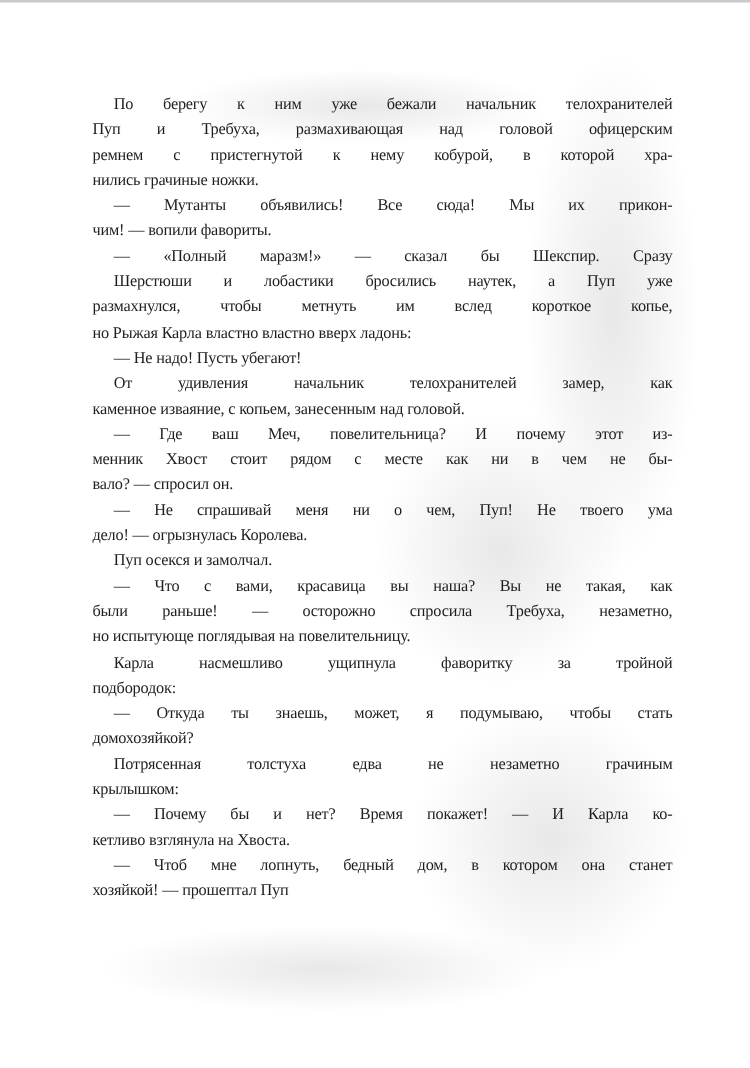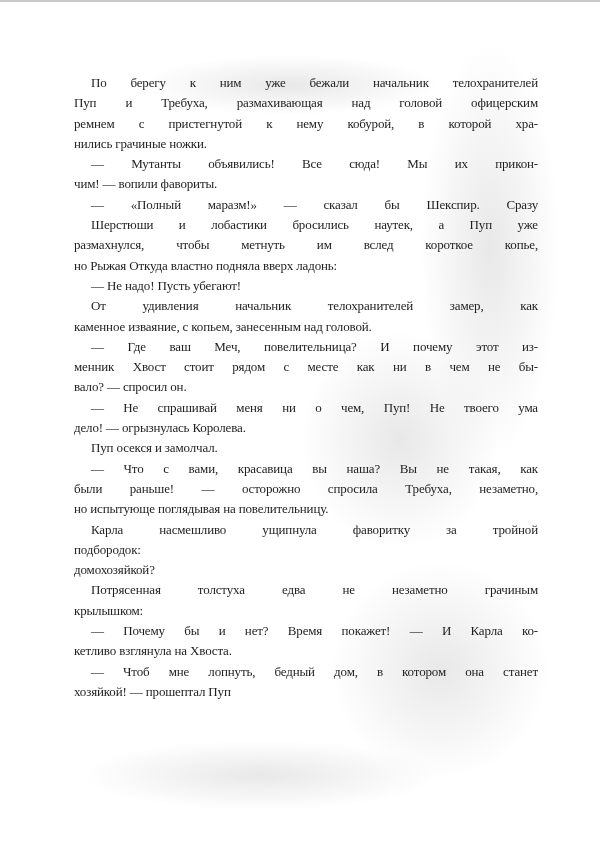--- a/index.html
+++ b/index.html
@@ -42,35 +42,36 @@
 <div class="page-text" id="page-text">
   <div class="line indent">По берегу к ним уже бежали начальник телохранителей</div>
   <div class="line">Пуп и Требуха, размахивающая над головой офицерским</div>
   <div class="line">ремнем с пристегнутой к нему кобурой, в которой хра-</div>
   <div class="line last">нились грачиные ножки.</div>
   <div class="line indent">— Мутанты объявились! Все сюда! Мы их прикон-</div>
   <div class="line last">чим! — вопили фавориты.</div>
   <div class="line indent">— «Полный маразм!» — сказал бы Шекспир. Сразу</div>
   <div class="line indent">Шерстюши и лобастики бросились наутек, а Пуп уже</div>
   <div class="line">размахнулся, чтобы метнуть им вслед короткое копье,</div>
-  <div class="line last">но Рыжая Откуда властно подняла вверх ладонь:</div>
+  <div class="line last">но Рыжая Карла властно властно вверх ладонь:</div>
   <div class="line indent last">— Не надо! Пусть убегают!</div>
   <div class="line indent">От удивления начальник телохранителей замер, как</div>
   <div class="line last">каменное изваяние, с копьем, занесенным над головой.</div>
   <div class="line indent">— Где ваш Меч, повелительница? И почему этот из-</div>
   <div class="line">менник Хвост стоит рядом с месте как ни в чем не бы-</div>
   <div class="line last">вало? — спросил он.</div>
   <div class="line indent">— Не спрашивай меня ни о чем, Пуп! Не твоего ума</div>
   <div class="line last">дело! — огрызнулась Королева.</div>
   <div class="line indent last">Пуп осекся и замолчал.</div>
   <div class="line indent">— Что с вами, красавица вы наша? Вы не такая, как</div>
   <div class="line">были раньше! — осторожно спросила Требуха, незаметно,</div>
   <div class="line last">но испытующе поглядывая на повелительницу.</div>
   <div class="line indent">Карла насмешливо ущипнула фаворитку за тройной</div>
   <div class="line last">подбородок:</div>
+  <div class="line indent">— Откуда ты знаешь, может, я подумываю, чтобы стать</div>
   <div class="line last">домохозяйкой?</div>
   <div class="line indent">Потрясенная толстуха едва не незаметно грачиным</div>
   <div class="line last">крылышком:</div>
   <div class="line indent">— Почему бы и нет? Время покажет! — И Карла ко-</div>
   <div class="line last">кетливо взглянула на Хвоста.</div>
   <div class="line indent">— Чтоб мне лопнуть, бедный дом, в котором она станет</div>
   <div class="line last">хозяйкой! — прошептал Пуп</div>
 </div>
 
 </body></html>

